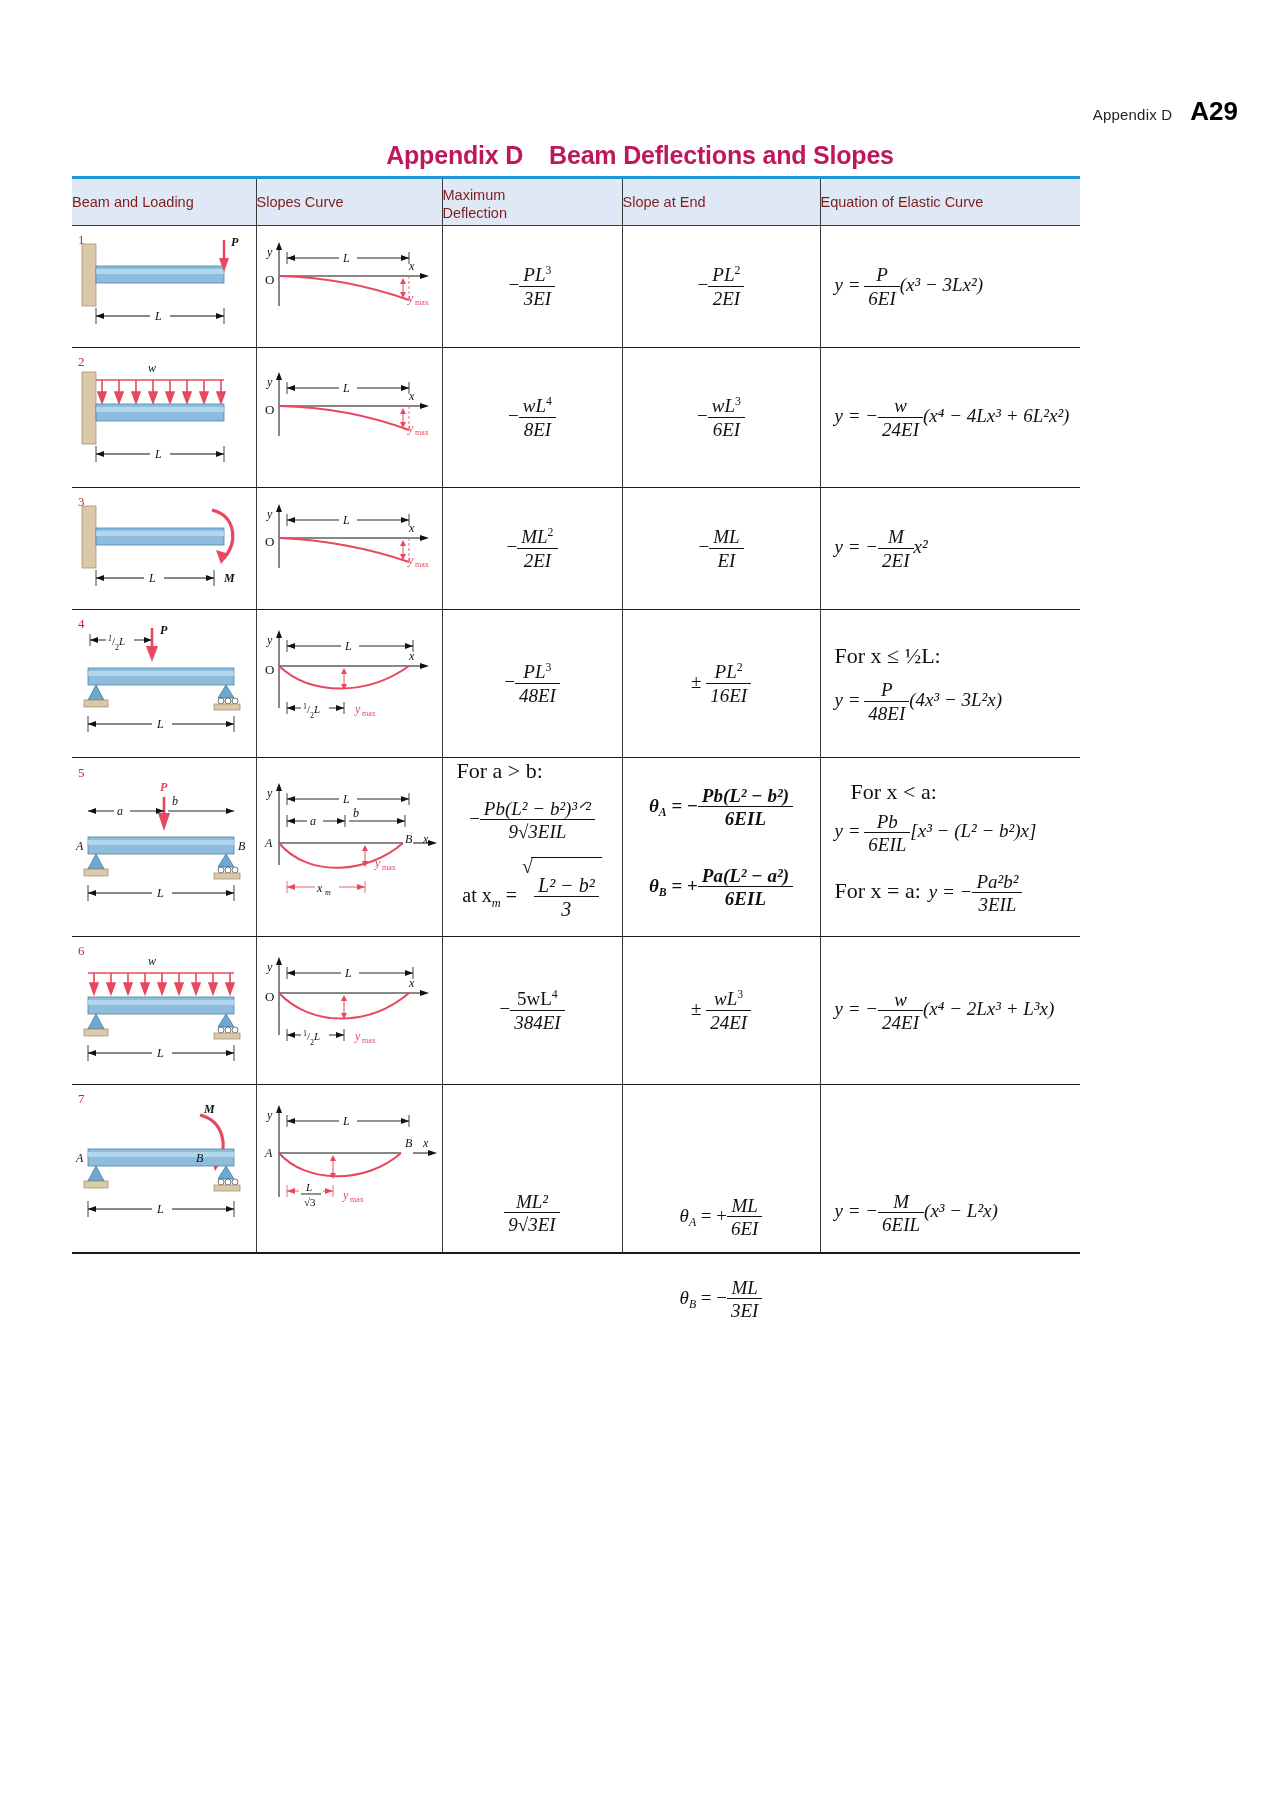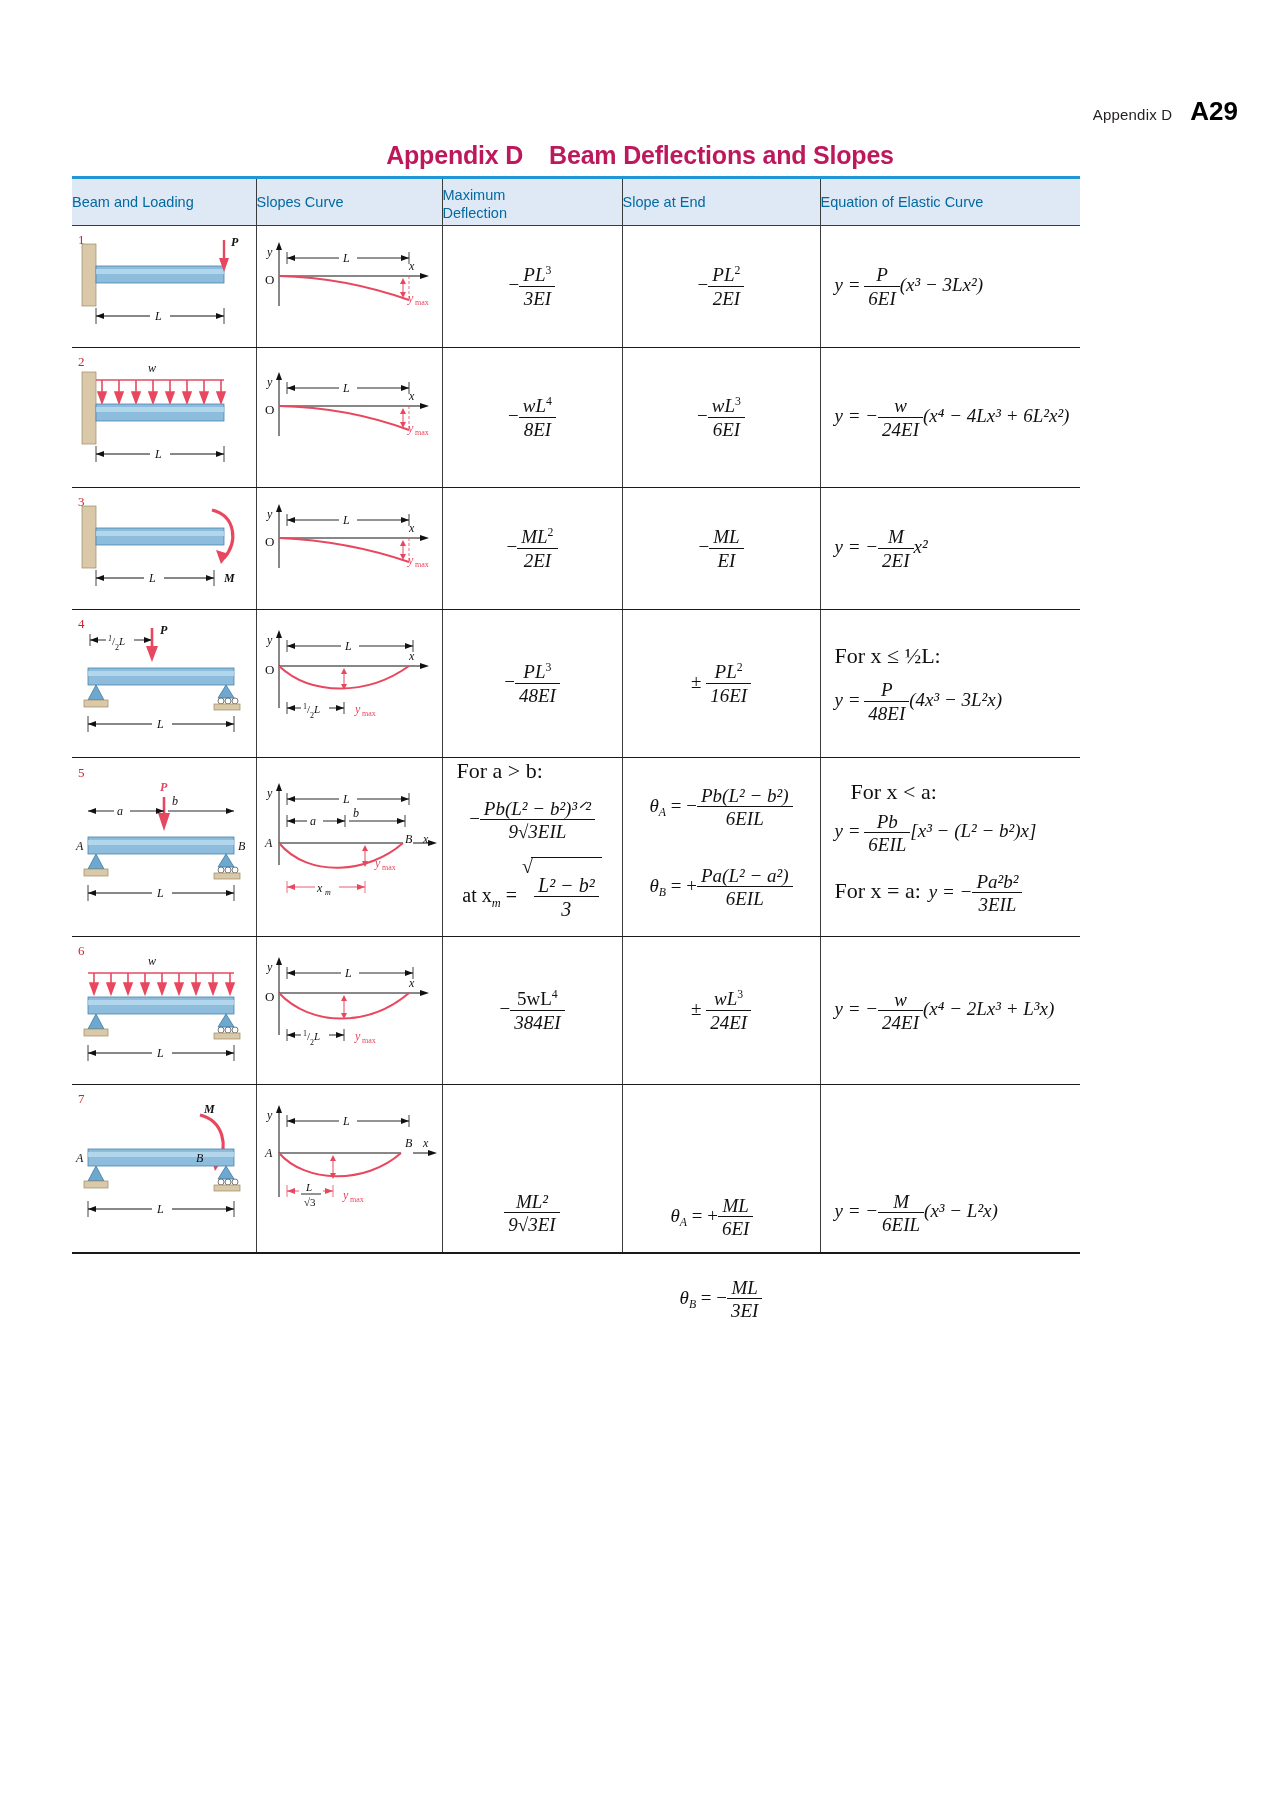--- a/index.html
+++ b/index.html
@@ -45,21 +45,21 @@
   }
   table.beam td, table.beam th { vertical-align:middle; padding:0; }
 
   thead th {
     background:#dfe9f5;
     border-left:1px solid #3b3b3b;
     border-top:3px solid #2196d6;
     border-bottom:1px solid #3b3b3b;
     font-family:"Liberation Sans", sans-serif;
     font-size:14.5px; font-weight:normal;
-    color:#0369a1;
+    color:#7f1d1d;
     text-align:left;
     padding:7px 0 7px 12px;
     height:48px;
     line-height:1.25;
   }
   thead th:first-child { border-left:none; }
 
   tbody td {
     border-left:1px solid #3b3b3b;
     border-bottom:1.6px solid #1a1a1a;
@@ -521,21 +521,21 @@
       </svg>
     </td>
     <td>
       <div class="colbox" style="gap:14px;">
         <div class="cond" style="align-self:flex-start; margin-left:14px;">For a &gt; b:</div>
         <span class="math"><span class="up">−</span><span class="frac"><span class="num">Pb(L² − b²)³ᐟ²</span><span class="den">9√3EIL</span></span></span>
         <span class="math" style="font-size:20px;"><span class="rom">at x</span><sub>m</sub> <span class="rom">=</span> <span class="radic"><span class="radbar"><span class="frac"><span class="num">L² − b²</span><span class="den">3</span></span></span></span></span>
       </div>
     </td>
     <td>
-      <div class="colbox" style="gap:36px;">
+      <div class="colbox" style="gap:36px;font-weight:bold;">
         <span class="math"><span>θ</span><sub>A</sub> <span class="rom">= −</span><span class="frac"><span class="num">Pb(L² − b²)</span><span class="den">6EIL</span></span></span>
         <span class="math"><span>θ</span><sub>B</sub> <span class="rom">= +</span><span class="frac"><span class="num">Pa(L² − a²)</span><span class="den">6EIL</span></span></span>
       </div>
     </td>
     <td>
       <div class="leftbox">
         <div class="cond" style="margin-bottom:6px;margin-left:16px;">For x &lt; a:</div>
         <div style="margin-bottom:16px;"><span class="math"><span>y =</span> <span class="frac"><span class="num">Pb</span><span class="den">6EIL</span></span><span>[x³ − (L² − b²)x]</span></span></div>
         <div><span class="cond">For x = a:</span>&nbsp;&nbsp;<span class="math"><span>y = −</span><span class="frac"><span class="num">Pa²b²</span><span class="den">3EIL</span></span></span></div>
       </div>
@@ -702,21 +702,21 @@
     </td>
     <td>
       <div class="cell">
             <div style="position:absolute; top:22px; left:0; width:100%; display:flex; justify-content:center;">
         <span class="math"><span class="frac"><span class="num">ML²</span><span class="den">9√3EI</span></span></span>
       </div>
           </div>
     </td>
     <td>
       <div class="cell">
-        <div style="position:absolute; top:26px; left:0; width:100%; display:flex; margin-left:48px;">
+        <div style="position:absolute; top:26px; left:0; width:100%; display:flex; justify-content:center;">
           <span class="math"><span>θ</span><sub>A</sub> <span class="rom">= +</span><span class="frac"><span class="num">ML</span><span class="den">6EI</span></span></span>
         </div>
         <div style="position:absolute; top:108px; left:0; width:100%; display:flex; justify-content:center;">
           <span class="math"><span>θ</span><sub>B</sub> <span class="rom">= −</span><span class="frac"><span class="num">ML</span><span class="den">3EI</span></span></span>
         </div>
       </div>
     </td>
     <td>
       <div class="cell">
             <div style="position:absolute; top:22px; left:14px;">

